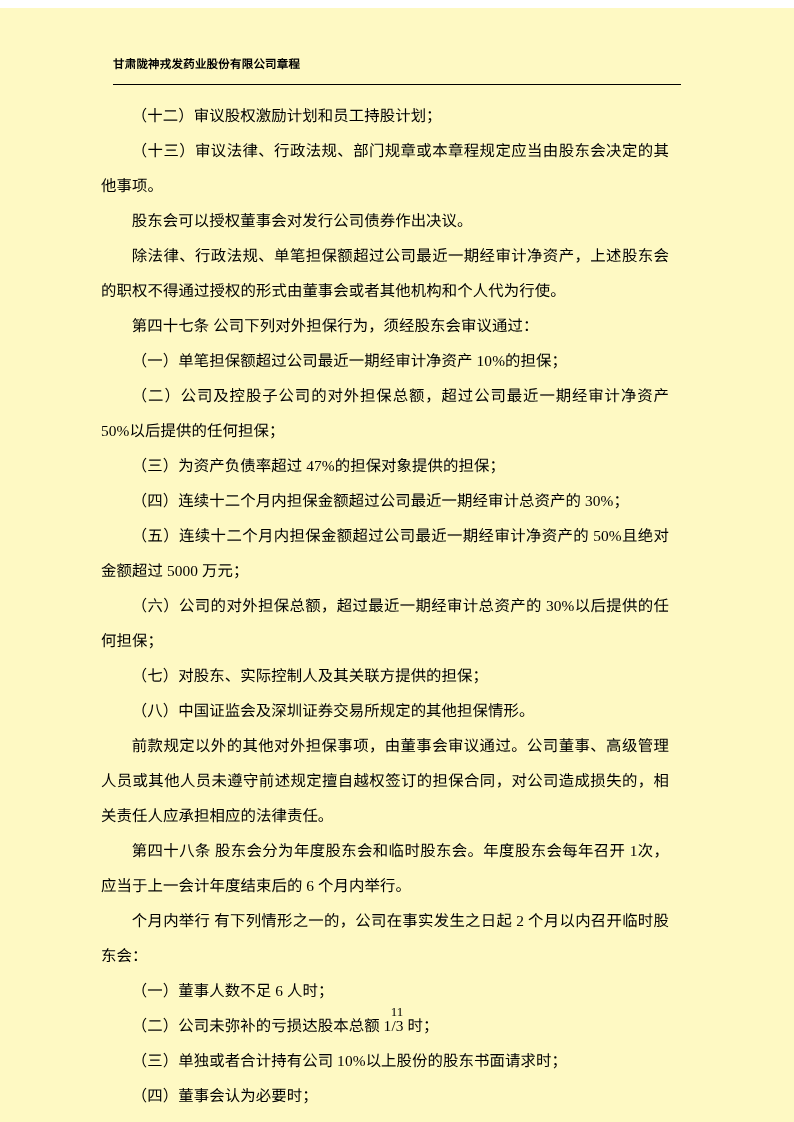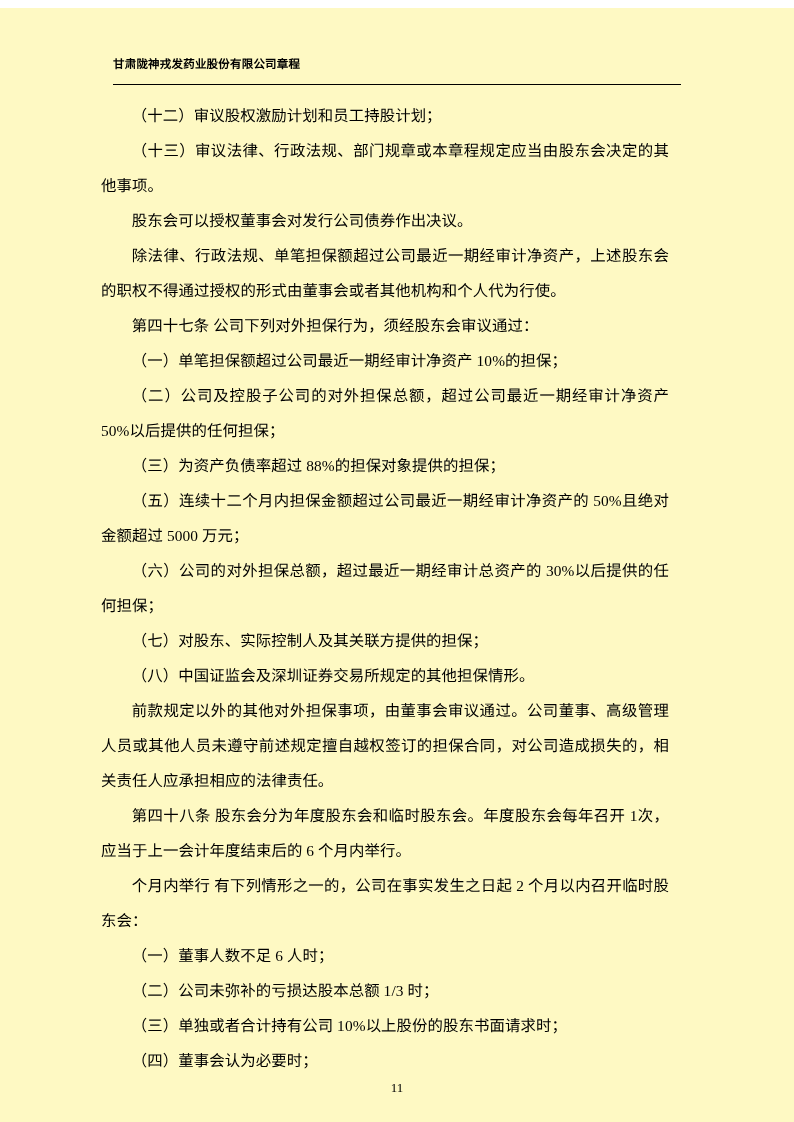--- a/index.html
+++ b/index.html
@@ -54,21 +54,21 @@
     letter-spacing: 0.1px;
   }
   p.ind {
     text-indent: 2em;
   }
   .art {
     font-weight: normal;
   }
   .footer {
     position: absolute;
-    top: 1072px;
+    top: 996px;
     left: 0;
     width: 794px;
     text-align: center;
     font-size: 13px;
   }
 </style>
 </head>
 <body>
 
 <div class="page">
@@ -85,22 +85,23 @@
     <p class="ind"><span>股东会可以授权董事会对发行公司债券作出决议。</span></p>
 
     <p class="ind"><span>除法律、行政法规、单笔担保额超过公司最近一期经审计净资产，上述股东会的职权不得通过授权的形式由董事会或者其他机构和个人代为行使。</span></p>
 
     <p class="ind"><span class="art">第四十七条</span> <span>公司下列对外担保行为，须经股东会审议通过：</span></p>
 
     <p class="ind"><span>（一）单笔担保额超过公司最近一期经审计净资产 10%的担保；</span></p>
 
     <p class="ind"><span>（二）公司及控股子公司的对外担保总额，超过公司最近一期经审计净资产50%以后提供的任何担保；</span></p>
 
-    <p class="ind"><span>（三）为资产负债率超过 88%的担保对象提供的担保；</span></p>
+    <p class="ind"><span>（三）为资产负债率超过 47%的担保对象提供的担保；</span></p>
 
+    <p class="ind"><span>（四）连续十二个月内担保金额超过公司最近一期经审计总资产的 30%；</span></p>
 
     <p class="ind"><span>（五）连续十二个月内担保金额超过公司最近一期经审计净资产的 50%且绝对金额超过 5000 万元；</span></p>
 
     <p class="ind"><span>（六）公司的对外担保总额，超过最近一期经审计总资产的 30%以后提供的任何担保；</span></p>
 
     <p class="ind"><span>（七）对股东、实际控制人及其关联方提供的担保；</span></p>
 
     <p class="ind"><span>（八）中国证监会及深圳证券交易所规定的其他担保情形。</span></p>
 
     <p class="ind"><span>前款规定以外的其他对外担保事项，由董事会审议通过。公司董事、高级管理人员或其他人员未遵守前述规定擅自越权签订的担保合同，对公司造成损失的，相关责任人应承担相应的法律责任。</span></p>

